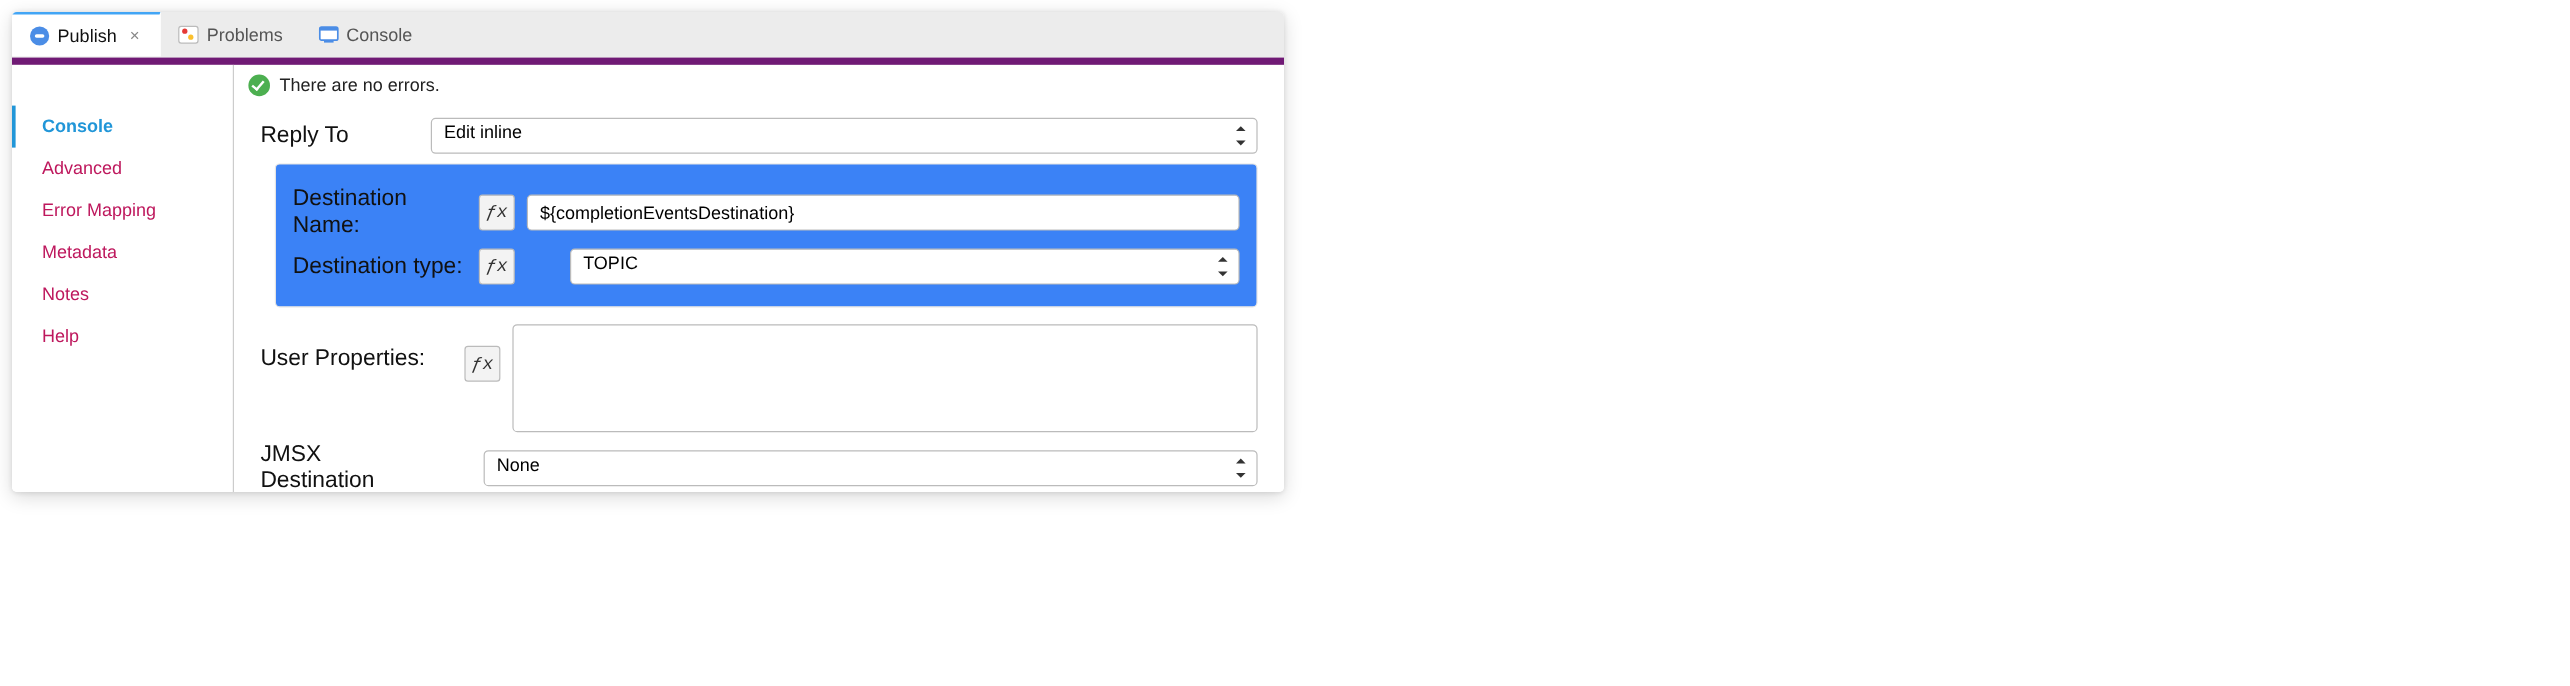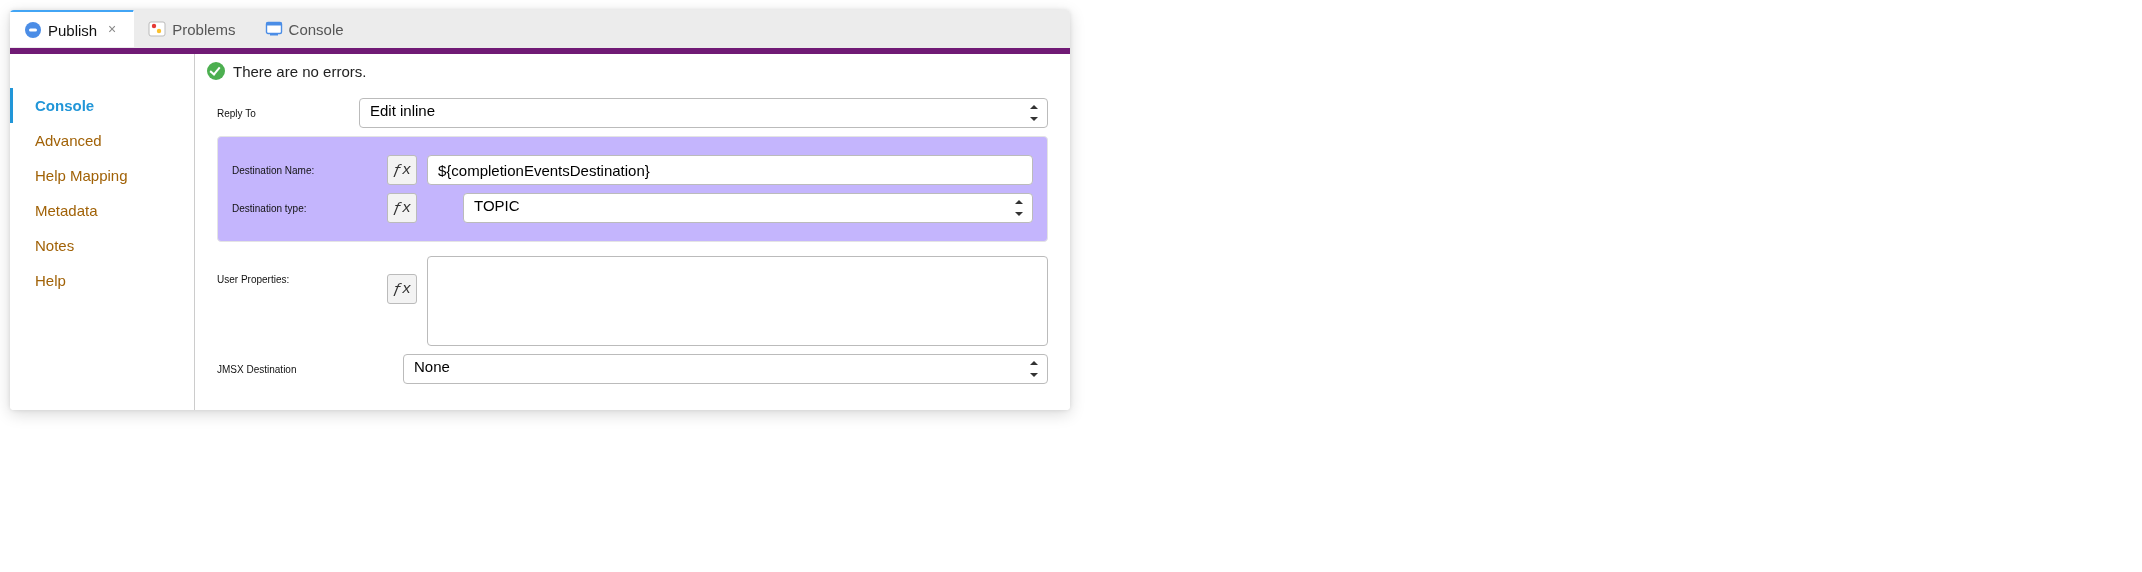--- a/index.html
+++ b/index.html
@@ -65,21 +65,21 @@
     }
     .sidebar {
       width: 185px;
       border-right: 1px solid #ccc;
       padding-top: 34px;
       background:#fff;
     }
     .sidebar-item {
       padding: 9px 16px 9px 22px;
       font-size: 15px;
-      color: #a16207;
+      color: #be185d;
       cursor: pointer;
       border-left: 3px solid transparent;
     }
     .sidebar-item.active {
       color: #2196d8;
       font-weight: 600;
       border-left: 3px solid #2196d8;
     }
     .main {
       flex: 1;
@@ -114,29 +114,29 @@
       padding: 4px 22px 10px 22px;
     }
     .row {
       display: flex;
       align-items: center;
       gap: 10px;
       margin: 8px 0;
     }
     .row .flabel {
       width: 140px;
-      font-size: 10px;
+      font-size: 19px;
       color: #111;
     }
     .inset-group {
-      background: #c4b5fd;
+      background: #3b82f6;
       border: 1px solid #e4e4e4;
       border-radius: 4px;
       padding: 10px 14px;
-      margin: 8px 0 14px 0;
+      margin: 8px 0 14px 12px;
     }
     .inset-group .row .flabel { width: 145px; }
     .fx-btn {
       width: 30px; height: 30px;
       background: #f3f3f3;
       border: 1px solid #bbb;
       border-radius: 3px;
       display:flex; align-items:center; justify-content:center;
       font-family: Liberation Mono, monospace;
       font-style: italic;
@@ -222,21 +222,21 @@
         </svg>
       </span>
       <span class="label">Console</span>
     </div>
   </div>
 
   <div class="body">
     <div class="sidebar">
       <div class="sidebar-item active"><span>Console</span></div>
       <div class="sidebar-item"><span>Advanced</span></div>
-      <div class="sidebar-item"><span>Help Mapping</span></div>
+      <div class="sidebar-item"><span>Error Mapping</span></div>
       <div class="sidebar-item"><span>Metadata</span></div>
       <div class="sidebar-item"><span>Notes</span></div>
       <div class="sidebar-item"><span>Help</span></div>
     </div>
 
     <div class="main">
       <div class="status-row">
         <span class="check-icon"></span>
         <span>There are no errors.</span>
       </div>

